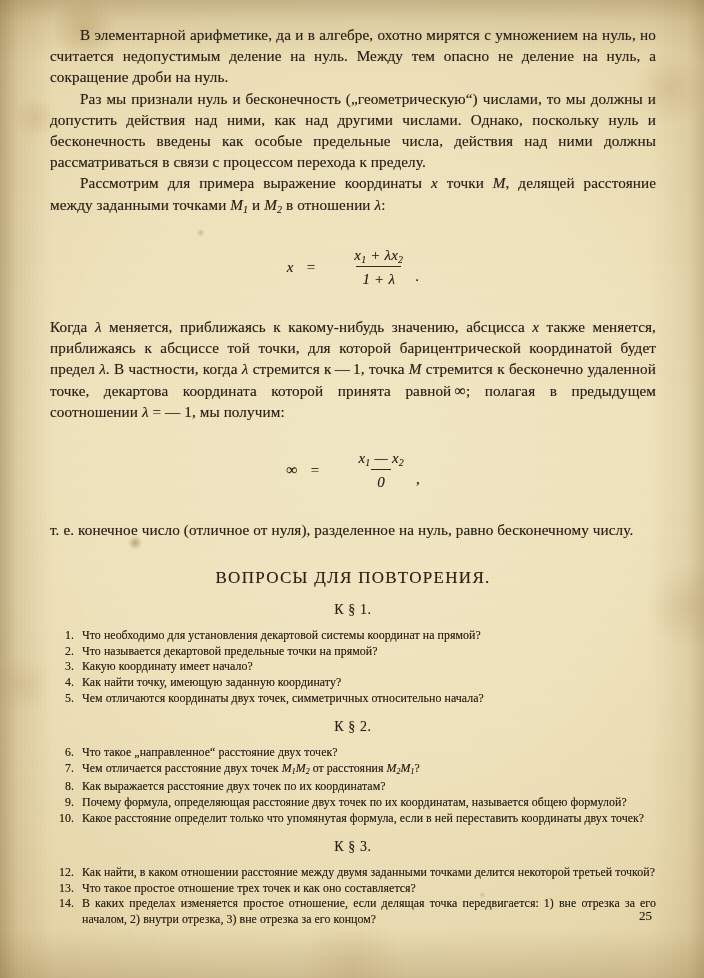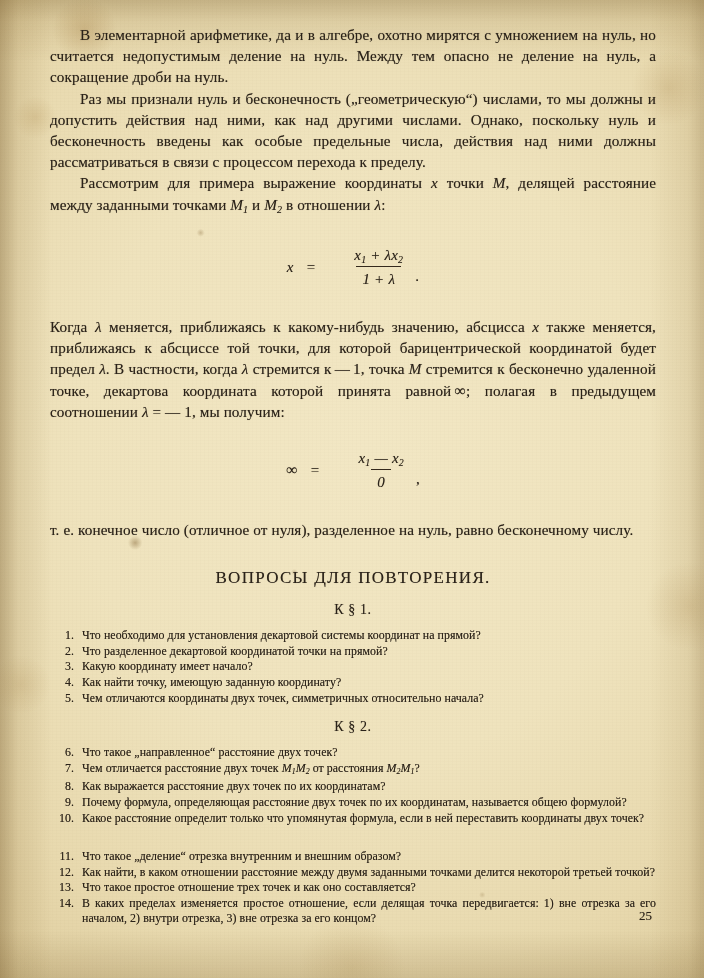--- a/index.html
+++ b/index.html
@@ -233,21 +233,21 @@
 
     <div class="sub-title">К § 1.</div>
     <div class="sp-d"></div>
     <ol class="qs">
       <li>
         <span class="qnum">1.</span>
         <span>Что необходимо для установления декартовой системы координат на прямой?</span>
       </li>
       <li>
         <span class="qnum">2.</span>
-        <span>Что разделенное декартовой координатой точки на прямой?</span>
+        <span>Что называется декартовой предельные точки на прямой?</span>
       </li>
       <li>
         <span class="qnum">3.</span>
         <span>Какую координату имеет начало?</span>
       </li>
       <li>
         <span class="qnum">4.</span>
         <span>Как найти точку, имеющую заданную координату?</span>
       </li>
       <li>
@@ -278,27 +278,24 @@
         <span>Почему формула, определяющая расстояние двух точек по их координатам, называется общею формулой?</span>
       </li>
       <li>
         <span class="qnum">10.</span>
         <span>Какое расстояние определит только что упомянутая формула, если в ней переставить координаты двух точек?</span>
       </li>
     </ol>
 
     <div class="sp-e"></div>
 
+    <div class="sub-title">К § 3.</div>
     <div class="sp-d"></div>
     <ol class="qs">
       <li>
-        <span class="qnum">11.</span>
-        <span>Что такое „деление“ отрезка внутренним и внешним образом?</span>
-      </li>
-      <li>
         <span class="qnum">12.</span>
         <span>Как найти, в каком отношении расстояние между двумя заданными точками делится некоторой третьей точкой?</span>
       </li>
       <li>
         <span class="qnum">13.</span>
         <span>Что такое простое отношение трех точек и как оно составляется?</span>
       </li>
       <li>
         <span class="qnum">14.</span>
         <span>В каких пределах изменяется простое отношение, если делящая точка передвигается: 1) вне отрезка за его началом, 2) внутри отрезка, 3) вне отрезка за его концом?</span>

